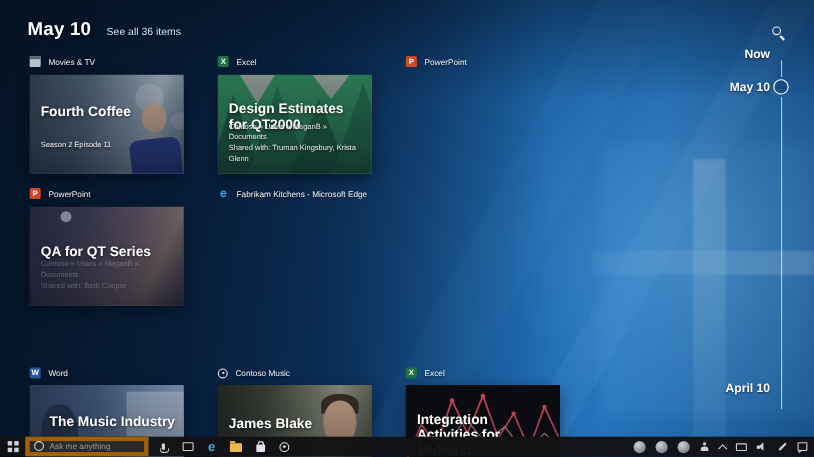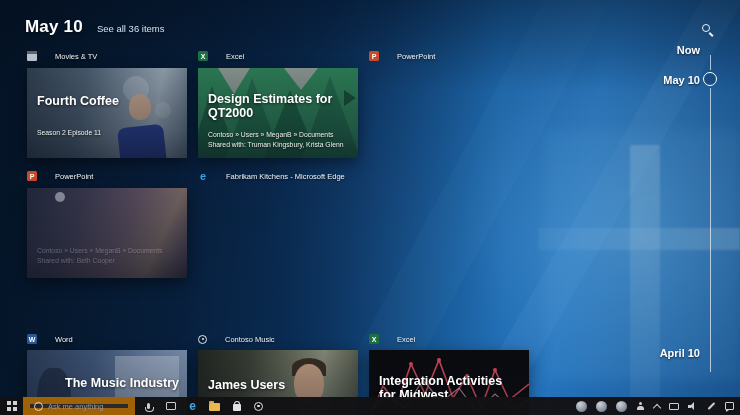--- a/index.html
+++ b/index.html
@@ -21,24 +21,24 @@
   .beam-d{left:420px;top:-40px;width:60px;height:560px;background:rgba(120,190,245,.07);transform:rotate(28deg);}
   .beam-e{left:560px;top:-60px;width:36px;height:620px;background:rgba(150,210,255,.10);transform:rotate(30deg);}
   .wp-dim{position:absolute;inset:0;
     background:linear-gradient(90deg,rgba(3,14,28,.60) 0%,rgba(5,22,44,.42) 40%,rgba(8,30,60,.10) 68%,rgba(6,24,48,.22) 100%);}
   .wp-dim2{position:absolute;inset:0;
     background:linear-gradient(180deg,rgba(3,12,26,.45) 0%,rgba(3,12,26,.05) 22%,rgba(3,12,26,0) 60%);}
   
   .section-header{position:absolute;display:flex;align-items:baseline;gap:14px;}
   .section-date{font-size:17px;font-weight:bold;letter-spacing:.2px;text-shadow:0 1px 3px rgba(0,0,0,.5);}
   .section-seeall{font-size:9.5px;color:#cfe4f6;text-shadow:0 1px 2px rgba(0,0,0,.5);cursor:pointer;}
-  .app-row{position:absolute;display:flex;align-items:center;gap:18px;height:12px;}
+  .app-row{position:absolute;display:flex;align-items:center;gap:7px;height:12px;}
   .app-label{font-size:7.5px;color:rgba(255,255,255,.95);text-shadow:0 1px 2px rgba(0,0,0,.6);white-space:nowrap;}
   
-  .card{position:absolute;width:160px;height:90px;overflow:hidden;
+  .card{position:absolute;width:140px;height:90px;overflow:hidden;
     box-shadow:0 5px 14px rgba(0,0,0,.45);cursor:pointer;}
   .card-title{position:absolute;left:10px;right:8px;font-size:12.5px;font-weight:bold;
     line-height:1.15;text-shadow:0 1px 3px rgba(0,0,0,.7);}
   .card-meta{position:absolute;left:10px;right:6px;font-size:6.8px;line-height:1.45;
     color:rgba(255,255,255,.92);text-shadow:0 1px 2px rgba(0,0,0,.7);}
   .shade{position:absolute;inset:0;background:linear-gradient(180deg,rgba(10,20,35,.10) 0%,rgba(8,16,30,.38) 70%,rgba(6,12,24,.55) 100%);}
   
   .art-coffee{background:linear-gradient(100deg,#31404f 0%,#4c5e70 35%,#7c8c9c 62%,#98a6b2 78%,#5d6f81 100%);}
   .art-coffee .bokeh1{position:absolute;left:96px;top:8px;width:26px;height:26px;border-radius:50%;background:rgba(255,255,255,.18);}
   .art-coffee .bokeh2{position:absolute;left:128px;top:34px;width:16px;height:16px;border-radius:50%;background:rgba(255,255,255,.14);}
@@ -87,21 +87,21 @@
   .search-glass{position:absolute;left:702px;top:24px;width:8px;height:8px;border:1.4px solid #e9f2fa;border-radius:50%;cursor:pointer;}
   .search-glass:after{content:"";position:absolute;left:7px;top:7px;width:5px;height:1.6px;background:#e9f2fa;transform:rotate(45deg);transform-origin:0 0;}
   
   .taskbar{position:absolute;left:0;top:397px;width:740px;height:18px;background:rgba(18,18,20,.97);
     display:flex;align-items:center;z-index:50;}
   .tb-start{position:relative;width:10px;height:10px;margin-left:7px;cursor:pointer;}
   .tb-start i{position:absolute;width:4.2px;height:4.2px;background:#cfd3d8;}
   .tb-start i:nth-child(1){left:0;top:0}.tb-start i:nth-child(2){right:0;top:0}
   .tb-start i:nth-child(3){left:0;bottom:0}.tb-start i:nth-child(4){right:0;bottom:0}
   .tb-search{position:relative;margin-left:6px;width:112px;height:18px;background:#2a2a2c;
-    border:7px solid #a16207;display:flex;align-items:center;gap:5px;padding-left:4px;cursor:text;}
+    border:4px solid #a16207;display:flex;align-items:flex-start;gap:5px;padding-left:4px;cursor:text;}
   .cortana-ring{width:9px;height:9px;border:1.3px solid #d9d9d9;border-radius:50%;flex:0 0 auto;}
   .tb-search span{font-size:7.5px;color:#9a9a9a;white-space:nowrap;}
   .tb-icons{display:flex;align-items:center;gap:11px;margin-left:8px;}
   .tbi{position:relative;width:11px;height:11px;cursor:pointer;display:flex;align-items:center;justify-content:center;}
   .mic{width:3.4px;height:6px;border-radius:2px;background:#cfcfcf;position:relative;}
   .mic:after{content:"";position:absolute;left:-1.6px;top:3.5px;width:6.4px;height:4px;border:1px solid #cfcfcf;border-top:none;border-radius:0 0 4px 4px;}
   .taskview{width:10px;height:8px;border:1.1px solid #cfcfcf;border-radius:1px;}
   .edge-e{font-size:12px;font-weight:bold;color:#3fa6ea;line-height:11px;}
   .folder{position:relative;width:11px;height:8px;background:#e9b84e;border-radius:1px;margin-top:2px;}
   .folder:before{content:"";position:absolute;left:0;top:-2px;width:5px;height:2.4px;background:#d9a83e;border-radius:1px 1px 0 0;}
@@ -193,20 +193,21 @@
     <span class="app-label">PowerPoint</span>
   </div>
   <div class="app-row" style="left:198px;top:170px;">
     <span class="aicon icon-edge">e</span>
     <span class="app-label">Fabrikam Kitchens - Microsoft Edge</span>
   </div>
 
   <div class="card art-qa" style="left:27px;top:188px;">
     <div class="lamp"></div>
     <div class="shade"></div>
+    <div class="card-title" style="top:34px;">QA for QT Series</div>
     <div class="card-meta" style="bottom:12px;opacity:.28;">
       <div>Contoso » Users » MeganB » Documents</div>
       <div>Shared with: Beth Cooper</div>
     </div>
   </div>
 
 
 
   <div class="app-row" style="left:27px;top:333px;">
     <span class="aicon icon-office icon-word">W</span>
@@ -225,21 +226,21 @@
     <div class="sheet"></div>
     <div class="sil"></div>
     <div class="shade"></div>
     <div class="card-title" style="top:26px;text-align:right;">The Music Industry</div>
   </div>
 
   <div class="card art-blake" style="left:198px;top:350px;">
     <div class="hair"></div>
     <div class="face"></div>
     <div class="shade"></div>
-    <div class="card-title" style="top:28px;">James Users</div>
+    <div class="card-title" style="top:28px;">James Blake</div>
   </div>
 
   <div class="card art-chart" style="left:369px;top:350px;">
     <svg width="160" height="90" viewBox="0 0 160 90" style="position:absolute;inset:0">
       <rect width="160" height="90" fill="#0a0a0c"></rect>
       <polyline points="0,70 14,36 28,54 42,14 56,44 70,10 84,48 98,26 112,58 126,20 140,50 160,34" fill="none" stroke="#e44d5f" stroke-width="1.6"></polyline>
       <polyline points="0,60 18,46 36,58 54,30 72,52 90,38 108,62 126,44 144,60 160,50" fill="none" stroke="#f0a6bc" stroke-width="1.2" opacity=".8"></polyline>
       <circle cx="42" cy="14" r="2" fill="#e44d5f"></circle>
         <circle cx="70" cy="10" r="2" fill="#e44d5f"></circle>
       <circle cx="98" cy="26" r="2" fill="#e44d5f"></circle>

